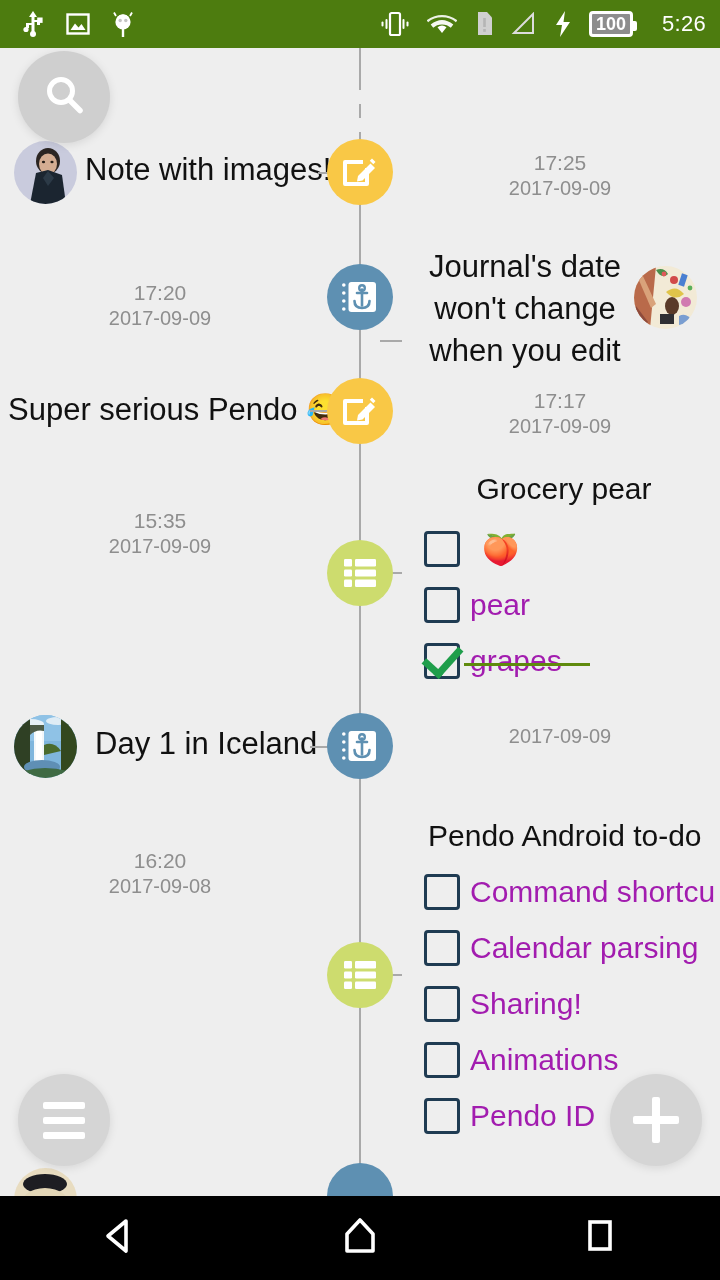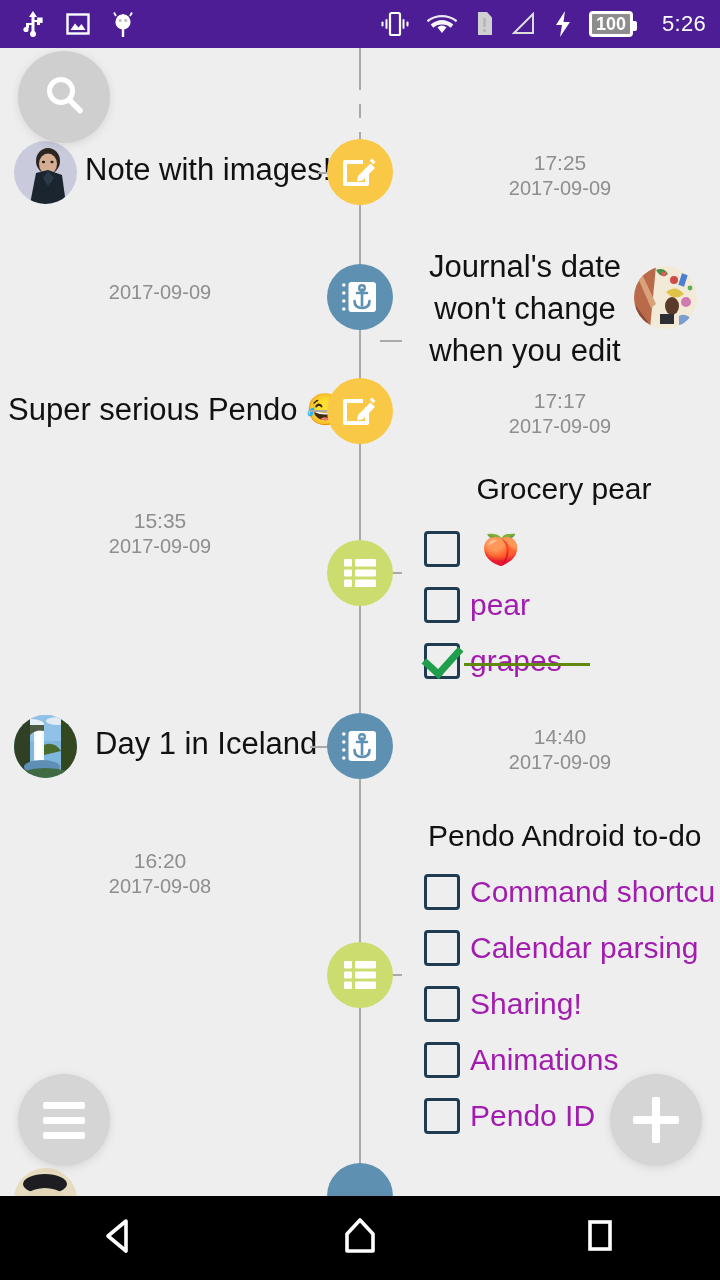--- a/index.html
+++ b/index.html
@@ -8,21 +8,21 @@
     background: #efefef;
     font-family: "Liberation Sans", sans-serif;
     overflow: hidden;
   }
   #app { position: relative; width: 720px; height: 1280px; overflow: hidden; background:#eeeeee; }
 
   
   .statusbar {
     position: absolute; top: 0; left: 0;
     width: 720px; height: 48px;
-    background: #4c1d95;
+    background: #4d7c0f;
     display: flex; align-items: center;
     padding: 0 14px 0 22px;
     z-index: 60;
   }
   .sb-left { display: flex; align-items: center; gap: 22px; }
   .sb-right { display: flex; align-items: center; gap: 17px; margin-left: auto; }
   .sb-icon { display: flex; align-items: center; justify-content: center; }
   .sb-time {
     color: #ffffff; font-size: 22px; letter-spacing: 0.3px;
     margin-left: 12px; font-family: "Liberation Sans", sans-serif;
@@ -260,20 +260,21 @@
         </svg>
       </div>
       <div class="stamp" style="left:430px; top:102px;">
         <span class="t">17:25</span>
         <span class="d">2017-09-09</span>
       </div>
     </div>
 
     <div>
       <div class="stamp" style="left:30px; top:232px;">
+        <span class="t">17:20</span>
         <span class="d">2017-09-09</span>
       </div>
       <div class="node blue" style="top:216px;">
         <svg width="36" height="34" viewBox="0 0 36 34">
           <rect x="6.5" y="2" width="27.5" height="30" rx="3" fill="#fff"></rect>
           <circle cx="1.8" cy="5" r="1.8" fill="#fff"></circle>
           <circle cx="1.8" cy="13" r="1.8" fill="#fff"></circle>
           <circle cx="1.8" cy="21" r="1.8" fill="#fff"></circle>
           <circle cx="1.8" cy="29" r="1.8" fill="#fff"></circle>
           <g fill="none" stroke="#5e90b2" stroke-width="2.6" stroke-linecap="round">
@@ -387,21 +388,20 @@
           <circle cx="1.8" cy="29" r="1.8" fill="#fff"></circle>
           <g fill="none" stroke="#5e90b2" stroke-width="2.6" stroke-linecap="round">
             <path d="M20 9.5 v16"></path>
             <path d="M15 13 h10"></path>
             <path d="M12.5 21 q0 7 7.5 7 q7.5 0 7.5 -7"></path>
           </g>
           <circle cx="20" cy="8" r="2.8" fill="none" stroke="#5e90b2" stroke-width="2.4"></circle>
         </svg>
       </div>
       <div class="stamp" style="left:430px; top:676px;">
-        <span class="t">14:40</span>
         <span class="d">2017-09-09</span>
       </div>
     </div>
 
     <div>
       <div class="stamp" style="left:30px; top:800px;">
         <span class="t">16:20</span>
         <span class="d">2017-09-08</span>
       </div>
       <div class="node green" style="top:894px;">

